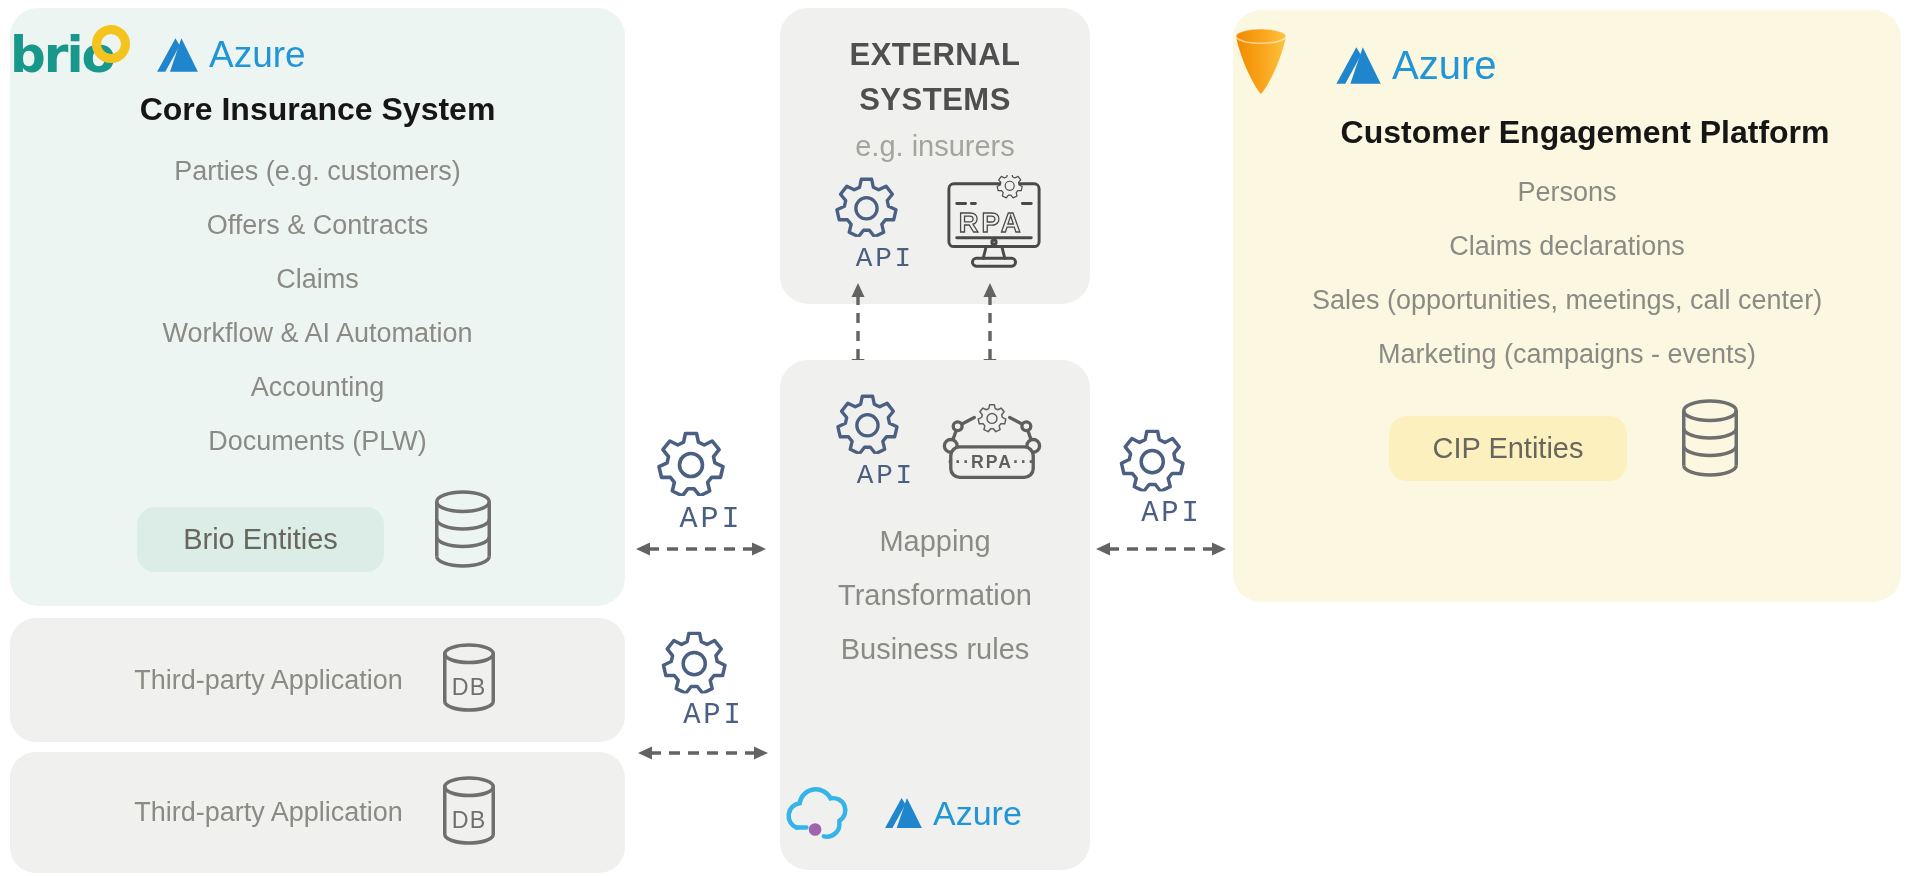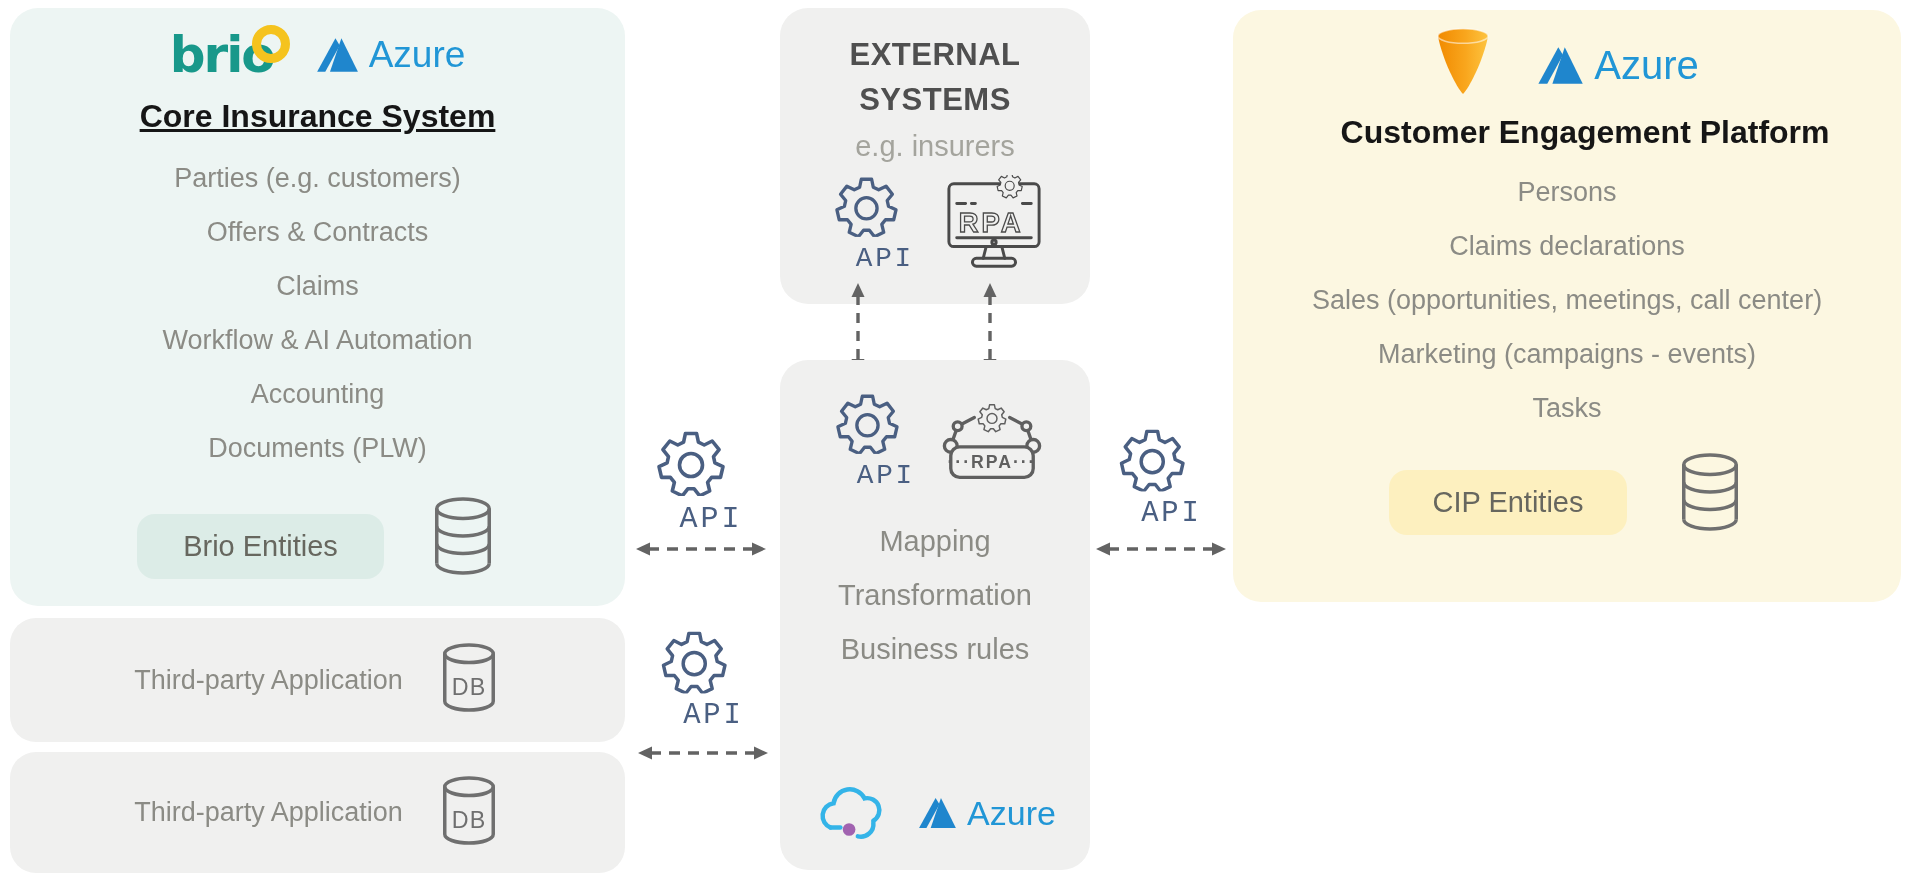--- a/index.html
+++ b/index.html
@@ -7,21 +7,21 @@
           font-family:"Liberation Sans",sans-serif;}
   .panel{position:absolute;border-radius:28px;}
   
   #core-panel{left:10px;top:8px;width:615px;height:598px;background:var(--core_bg,#edf5f3);}
   #tp1{left:10px;top:618px;width:615px;height:124px;background:var(--mid_bg,#f0f0ef);border-radius:26px;}
   #tp2{left:10px;top:752px;width:615px;height:121px;background:var(--mid_bg,#f0f0ef);border-radius:26px;}
   #external-panel{left:780px;top:8px;width:310px;height:296px;background:var(--mid_bg,#f0f0ef);}
   #integration-panel{left:780px;top:360px;width:310px;height:510px;background:var(--mid_bg,#f0f0ef);}
   #cep-panel{left:1233px;top:10px;width:668px;height:592px;background:var(--cep_bg,#fcf7e1);}
   
-  .brand-row{display:flex;justify-content:center;align-items:center;}
+  .brand-row{display:flex;align-items:center;}
   .panel-title{text-align:center;font-weight:700;color:var(--heading_dark,#161616);}
   .items .item{height:54px;display:flex;align-items:center;justify-content:center;
                font-size:27px;color:var(--item_gray,#8b8b85);}
   #integration-panel .items .item{font-size:29px;}
   .badge-row{display:flex;justify-content:center;align-items:flex-end;}
   .badge{border-radius:18px;font-size:29px;color:var(--badge_text,#67675f);
          display:flex;align-items:center;justify-content:center;}
   .ext-title{ text-align:center;font-size:31px;line-height:45px;font-weight:700;
               color:var(--external_title,#4f4f4f);letter-spacing:.5px;}
   .ext-sub{text-align:center;font-size:29px;margin-top:8px;color:var(--subtitle_gray,#a4a49d);}
@@ -86,21 +86,21 @@
         <span class="ring-yellow"></span>
       </span>
       <span class="azure-logo">
         <svg width="46" height="38" viewBox="0 0 44 36" class="azure-glyph">
           <path d="M20.5 2 L3 34 H10.8 L24.6 8.8 Z"></path>
             <path d="M26.2 2 L15.3 34 H42 Z"></path>
         </svg>
         <span class="azure-word">Azure</span>
       </span>
     </div>
-    <div class="panel-title" style="margin-top:14px;font-size:32px;text-decoration:underline;">Core Insurance System</div>
+    <div class="panel-title" style="margin-top:7px;font-size:32px;">Core Insurance System</div>
     <div class="items" style="margin-top:16px;">
       <div class="item">Parties (e.g. customers)</div>
       <div class="item">Offers &amp; Contracts</div>
       <div class="item">Claims</div>
       <div class="item">Workflow &amp; AI Automation</div>
       <div class="item">Accounting</div>
       <div class="item">Documents (PLW)</div>
     </div>
     <div class="badge-row" style="margin-top:20px;gap:44px;">
       <div class="badge" style="background:var(--core_badge,#dcece7);padding:16px 46px;">Brio Entities</div>
@@ -226,21 +226,20 @@
         </svg>
         <span class="azure-word">Azure</span>
       </span>
     </div>
     <div class="panel-title" style="margin-top:10px;font-size:32px;margin-left:36px;">Customer Engagement Platform</div>
     <div class="items" style="margin-top:14px;">
       <div class="item">Persons</div>
       <div class="item">Claims declarations</div>
       <div class="item">Sales (opportunities, meetings, call center)</div>
       <div class="item">Marketing (campaigns - events)</div>
-      <div class="item">Tasks</div>
     </div>
     <div class="badge-row" style="margin-top:16px;gap:48px;">
       <div class="badge" style="background:var(--cep_badge,#fdf0bf);padding:16px 44px;">CIP Entities</div>
       <svg width="70" height="84" viewBox="0 0 72 86" class="db-icon">
         <ellipse cx="36" cy="14" rx="27" ry="10"></ellipse>
         <path d="M9 14 V70 M63 14 V70"></path>
         <path d="M9 32 a27 10 0 0 0 54 0"></path>
         <path d="M9 50 a27 10 0 0 0 54 0"></path>
         <path d="M9 70 a27 10 0 0 0 54 0"></path>
       </svg>

